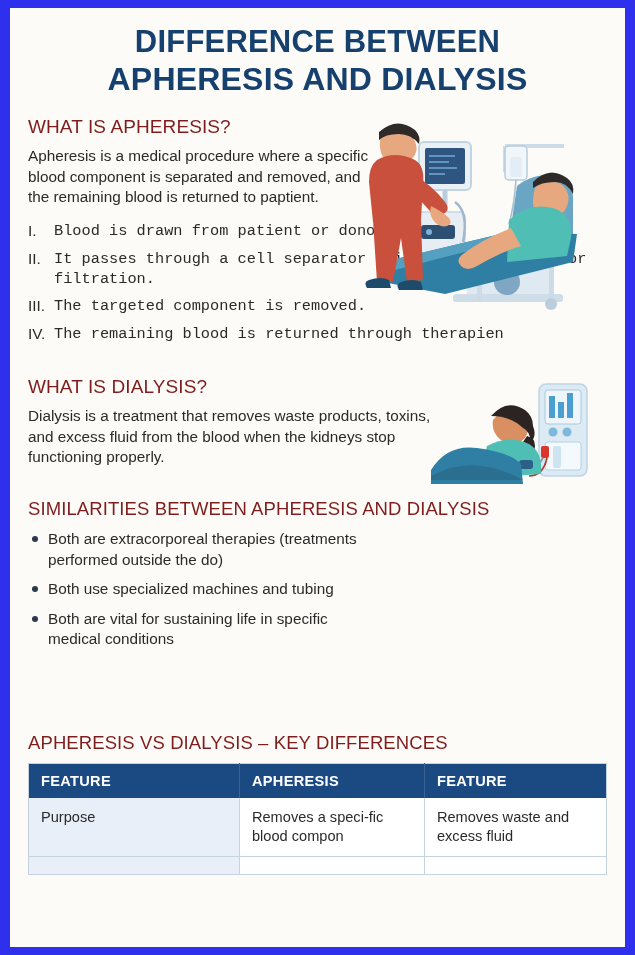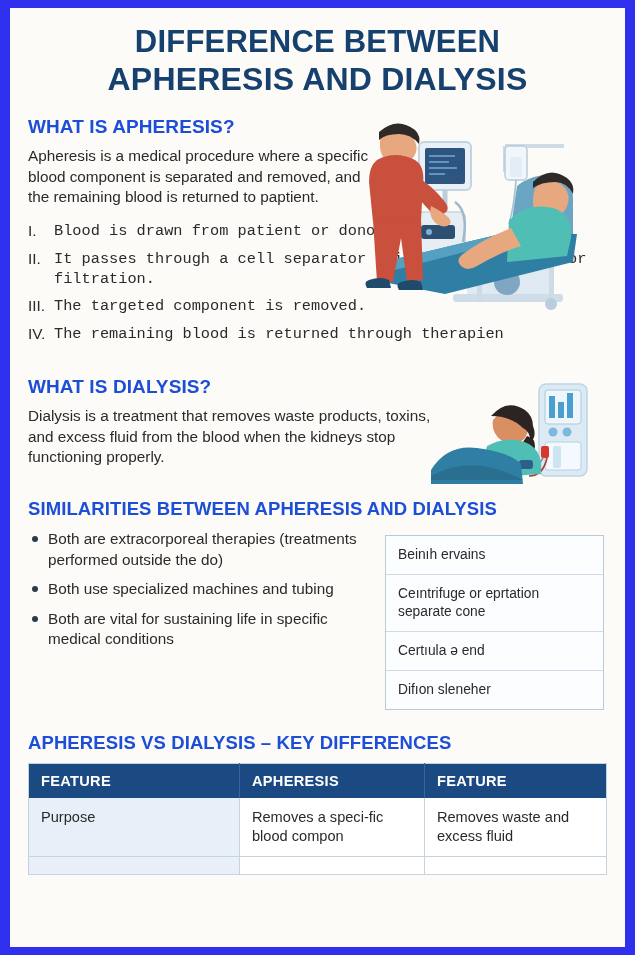--- a/index.html
+++ b/index.html
@@ -42,22 +42,22 @@
     color: #16406e;
     letter-spacing: 0.2px;
     line-height: 1.18;
     text-shadow: 0 1px 0 rgba(255,255,255,0.5);
   }
   .title-line.two { font-size: 32px; }
 
   
   .section-head {
     font-size: 19px;
-    font-weight: bold;
-    color: #1d4ed8;
+    font-weight: normal;
+    color: #7f1d1d;
     letter-spacing: 0.1px;
   }
   .section-head.wide { font-size: 18.5px; }
 
   .body-text {
     font-size: 15.3px;
     color: #2a2a2a;
     line-height: 1.33;
   }
 
@@ -330,26 +330,20 @@
 
     <div class="similarities-section">
       <div class="section-head wide">SIMILARITIES BETWEEN APHERESIS AND DIALYSIS</div>
 
       <ul class="sim-list">
         <li>Both are extracorporeal therapies (treatments performed outside the do)</li>
         <li>Both use specialized machines and tubing</li>
         <li>Both are vital for sustaining life in specific medical conditions</li>
       </ul>
 
-      <div class="sim-table">
-        <div class="sim-row">Beinıh ervains</div>
-        <div class="sim-row tall">Ceıntrifuge or eprtation separate cone</div>
-        <div class="sim-row">Certıula ə end</div>
-        <div class="sim-row">Difıon sleneher</div>
-      </div>
     </div>
 
     <div class="keydiff-section">
       <div class="section-head wide">APHERESIS VS DIALYSIS – KEY DIFFERENCES</div>
 
       <table class="kd-table">
         <colgroup>
           <col class="col-feature">
           <col class="col-aph">
           <col class="col-dia">

